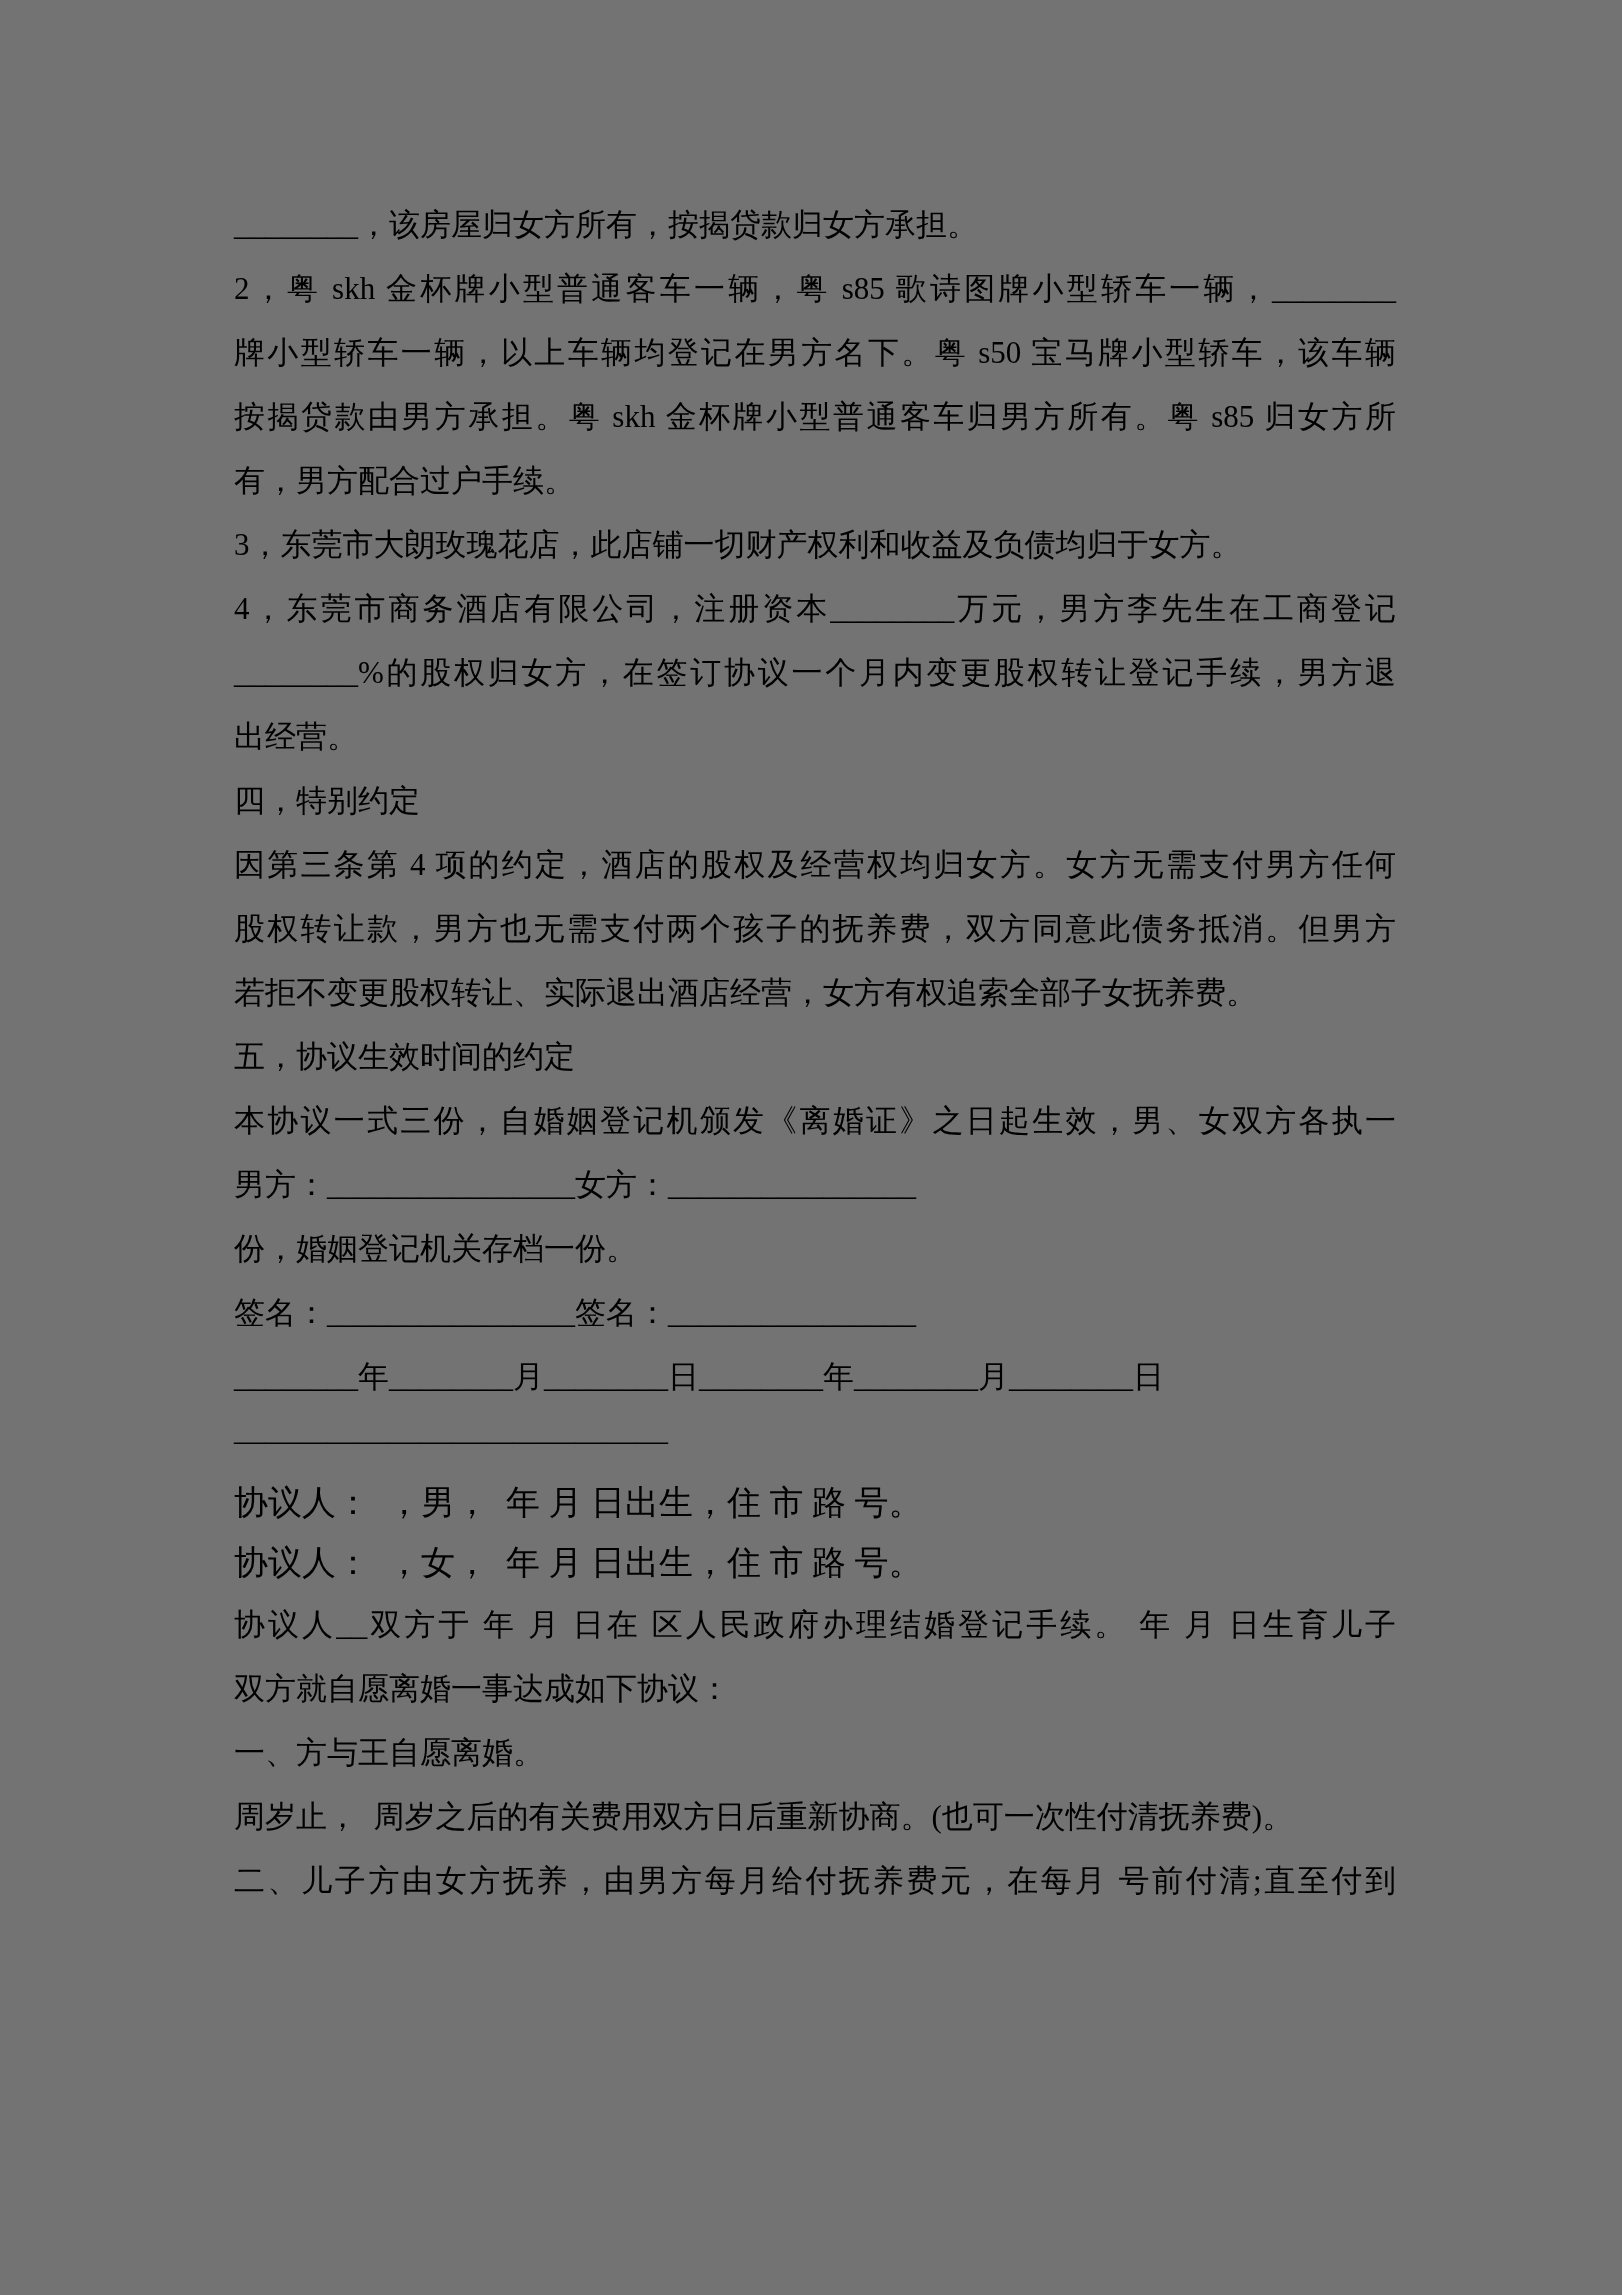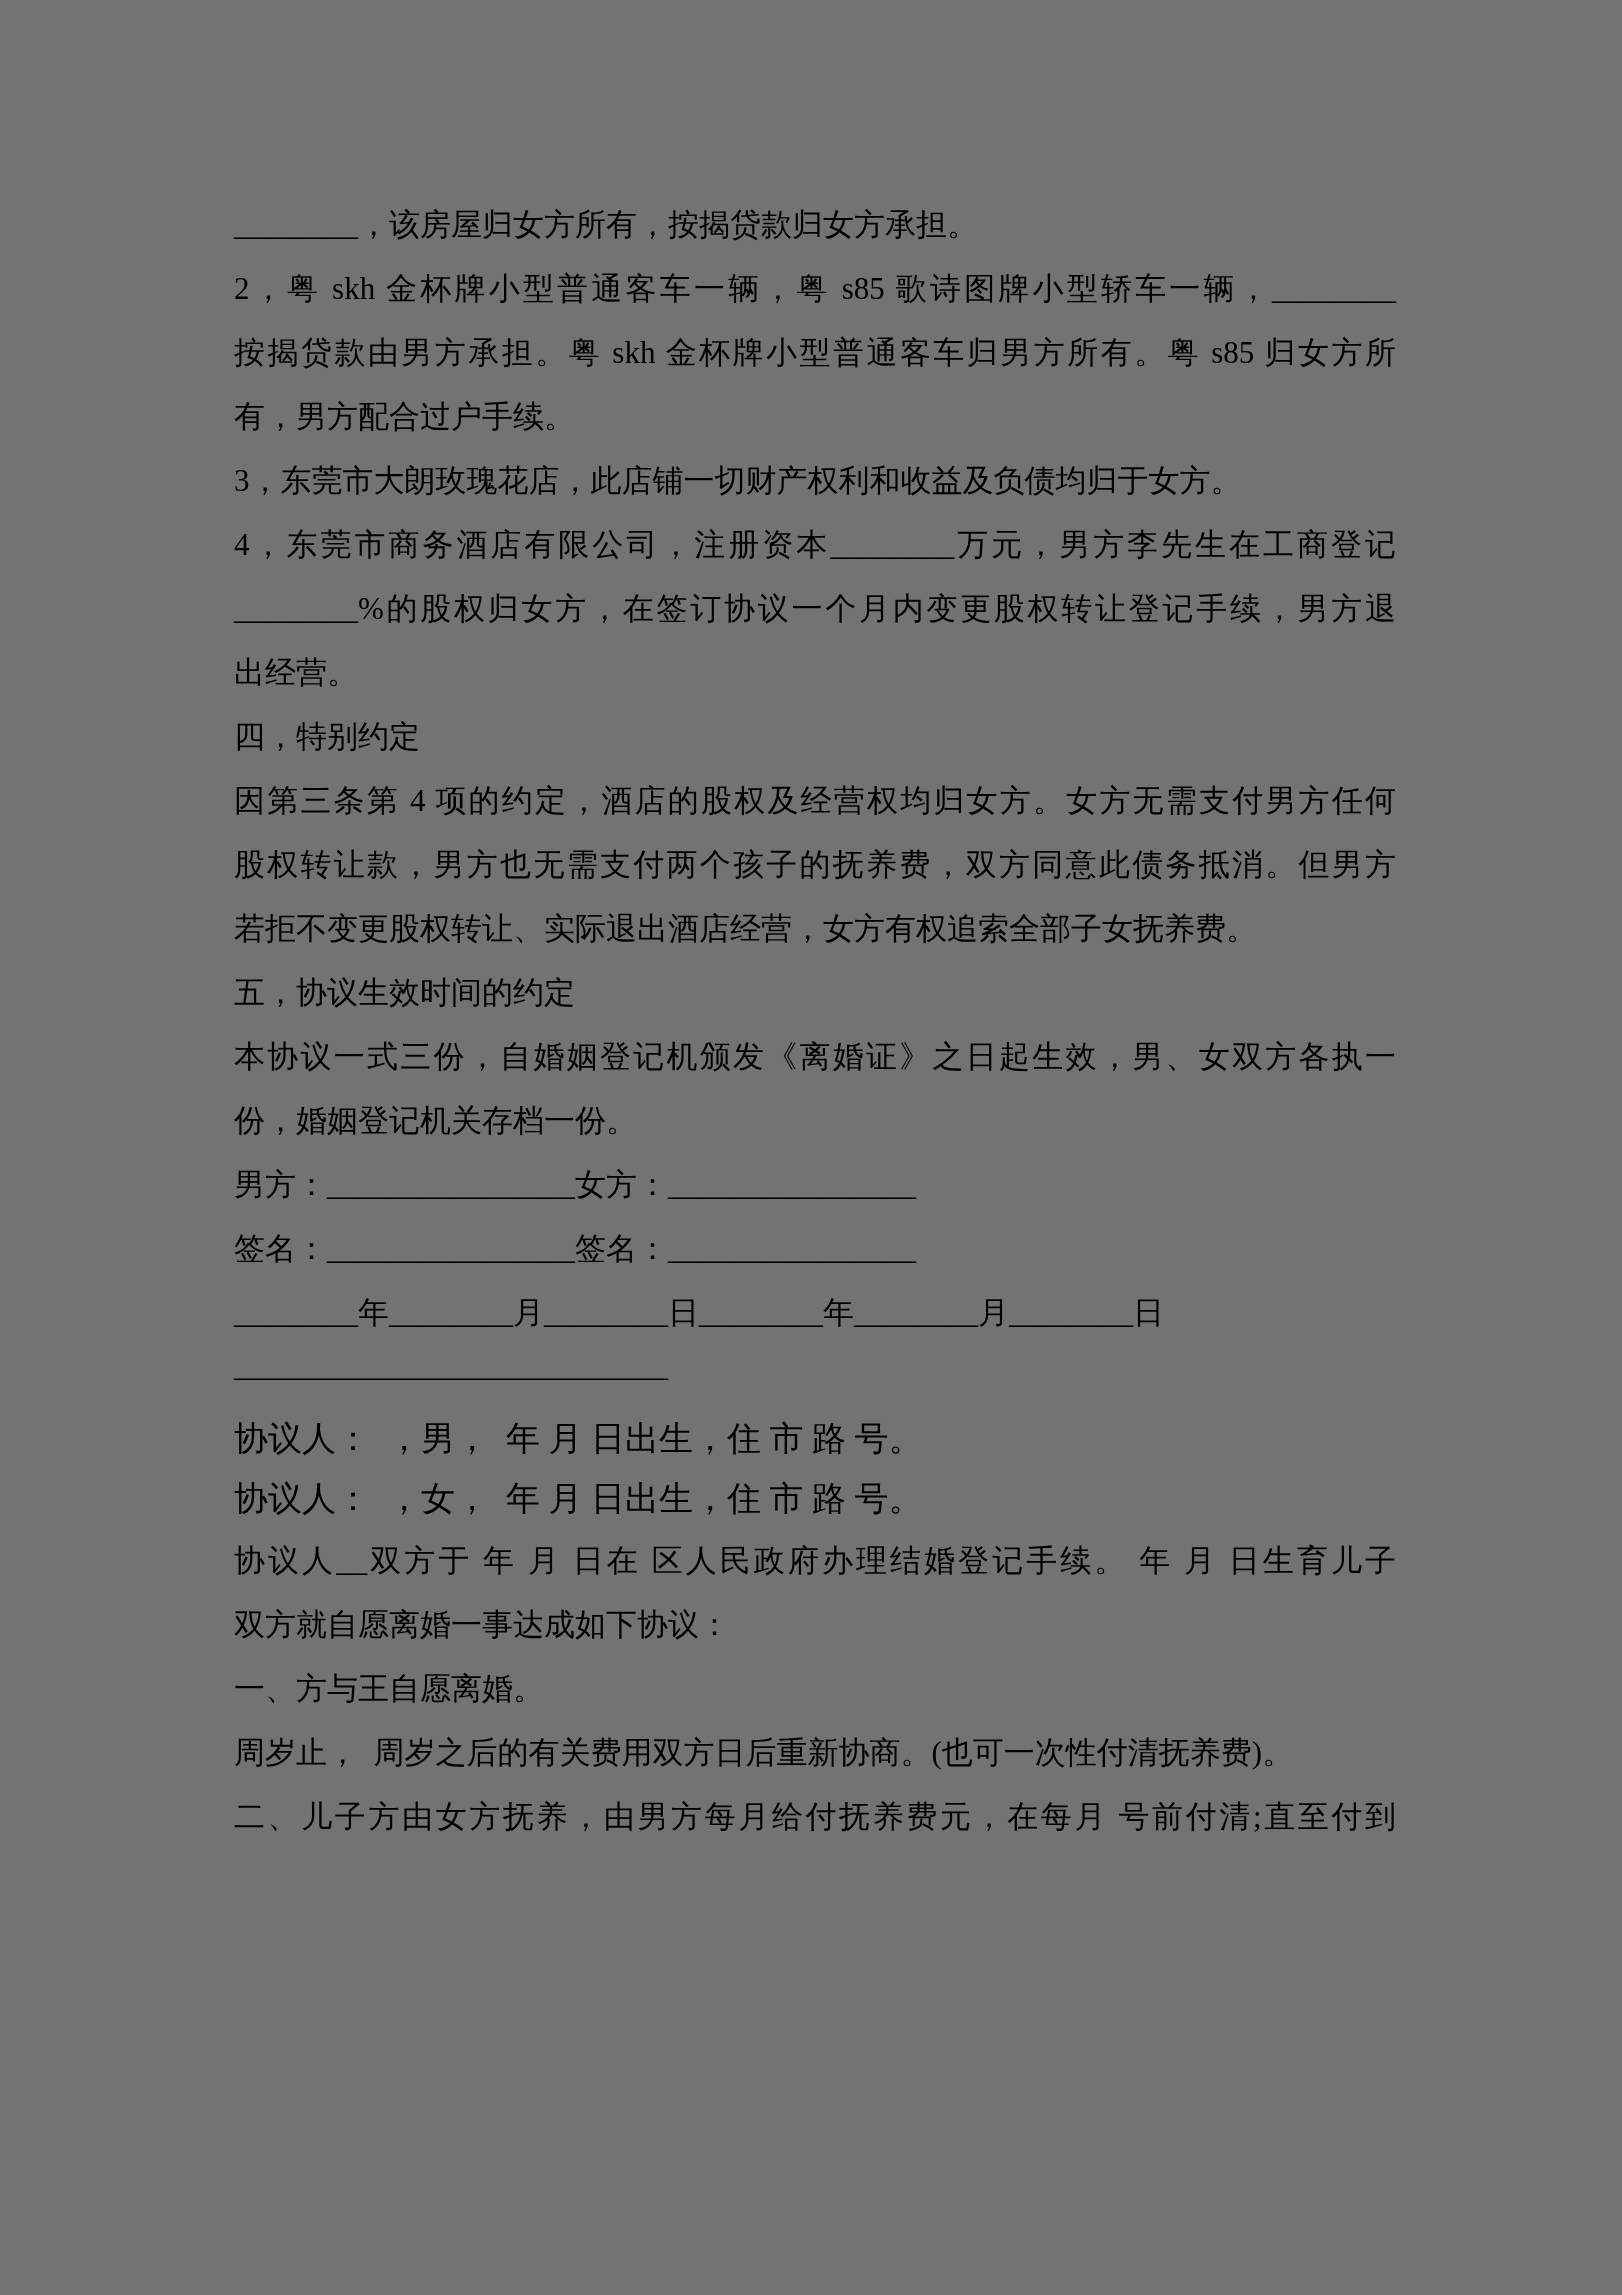--- a/index.html
+++ b/index.html
@@ -40,34 +40,35 @@
     line-height: 60px;
   }
 </style>
 </head>
 <body>
 
 <div class="page" style="background: #737373;">
   <div class="doc" style="color: rgb(0, 0, 0);">
       <div class="line">________，该房屋归女方所有，按揭贷款归女方承担。</div>
       <div class="line fill">2，粤 skh 金杯牌小型普通客车一辆，粤 s85 歌诗图牌小型轿车一辆，________</div>
+      <div class="line fill">牌小型轿车一辆，以上车辆均登记在男方名下。粤 s50 宝马牌小型轿车，该车辆</div>
       <div class="line fill">按揭贷款由男方承担。粤 skh 金杯牌小型普通客车归男方所有。粤 s85 归女方所</div>
       <div class="line">有，男方配合过户手续。</div>
       <div class="line">3，东莞市大朗玫瑰花店，此店铺一切财产权利和收益及负债均归于女方。</div>
       <div class="line fill">4，东莞市商务酒店有限公司，注册资本________万元，男方李先生在工商登记</div>
       <div class="line fill">________%的股权归女方，在签订协议一个月内变更股权转让登记手续，男方退</div>
       <div class="line">出经营。</div>
       <div class="line">四，特别约定</div>
       <div class="line fill">因第三条第 4 项的约定，酒店的股权及经营权均归女方。女方无需支付男方任何</div>
       <div class="line fill">股权转让款，男方也无需支付两个孩子的抚养费，双方同意此债务抵消。但男方</div>
       <div class="line">若拒不变更股权转让、实际退出酒店经营，女方有权追索全部子女抚养费。</div>
       <div class="line">五，协议生效时间的约定</div>
       <div class="line fill">本协议一式三份，自婚姻登记机颁发《离婚证》之日起生效，男、女双方各执一</div>
+      <div class="line">男方：________________女方：________________</div>
       <div class="line">份，婚姻登记机关存档一份。</div>
-      <div class="line">男方：________________女方：________________</div>
       <div class="line">签名：________________签名：________________</div>
       <div class="line">________年________月________日________年________月________日</div>
       <div class="line">——————————————</div>
       <div class="line small">协议人：  ，男，  年 月 日出生，住 市 路 号。</div>
       <div class="line small">协议人：  ，女，  年 月 日出生，住 市 路 号。</div>
       <div class="line fill">协议人__双方于 年 月 日在 区人民政府办理结婚登记手续。 年 月 日生育儿子</div>
       <div class="line">双方就自愿离婚一事达成如下协议：</div>
       <div class="line">一、方与王自愿离婚。</div>
       <div class="line">周岁止，  周岁之后的有关费用双方日后重新协商。(也可一次性付清抚养费)。</div>
       <div class="line fill">二、儿子方由女方抚养，由男方每月给付抚养费元，在每月 号前付清;直至付到</div>

